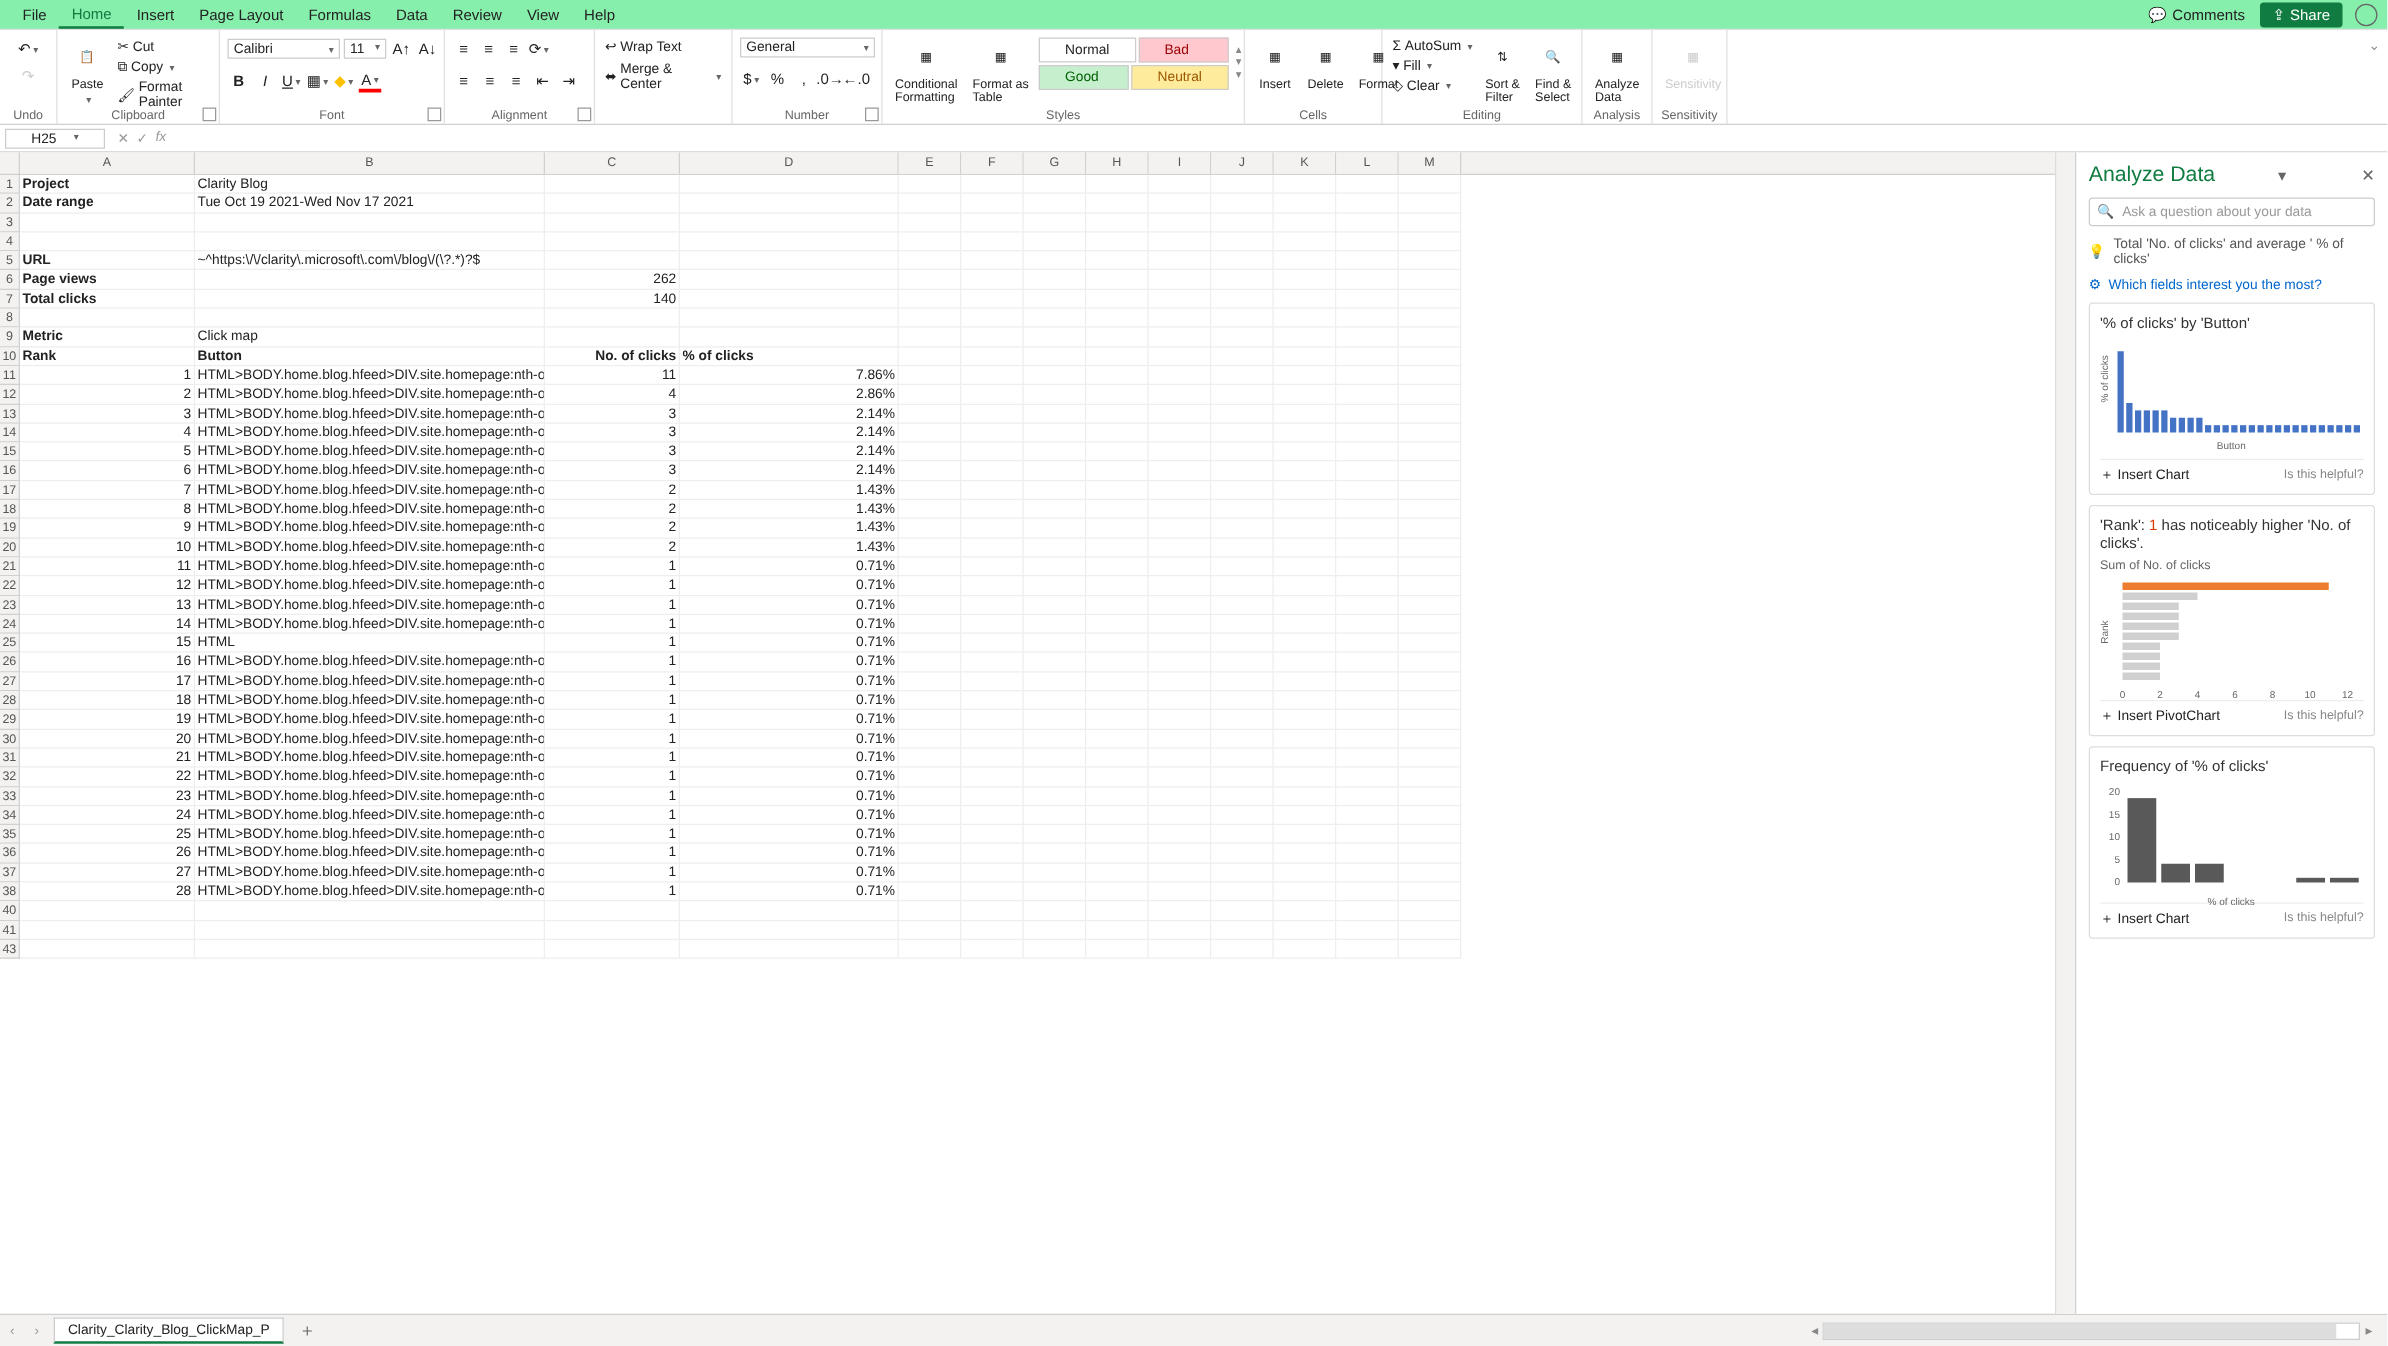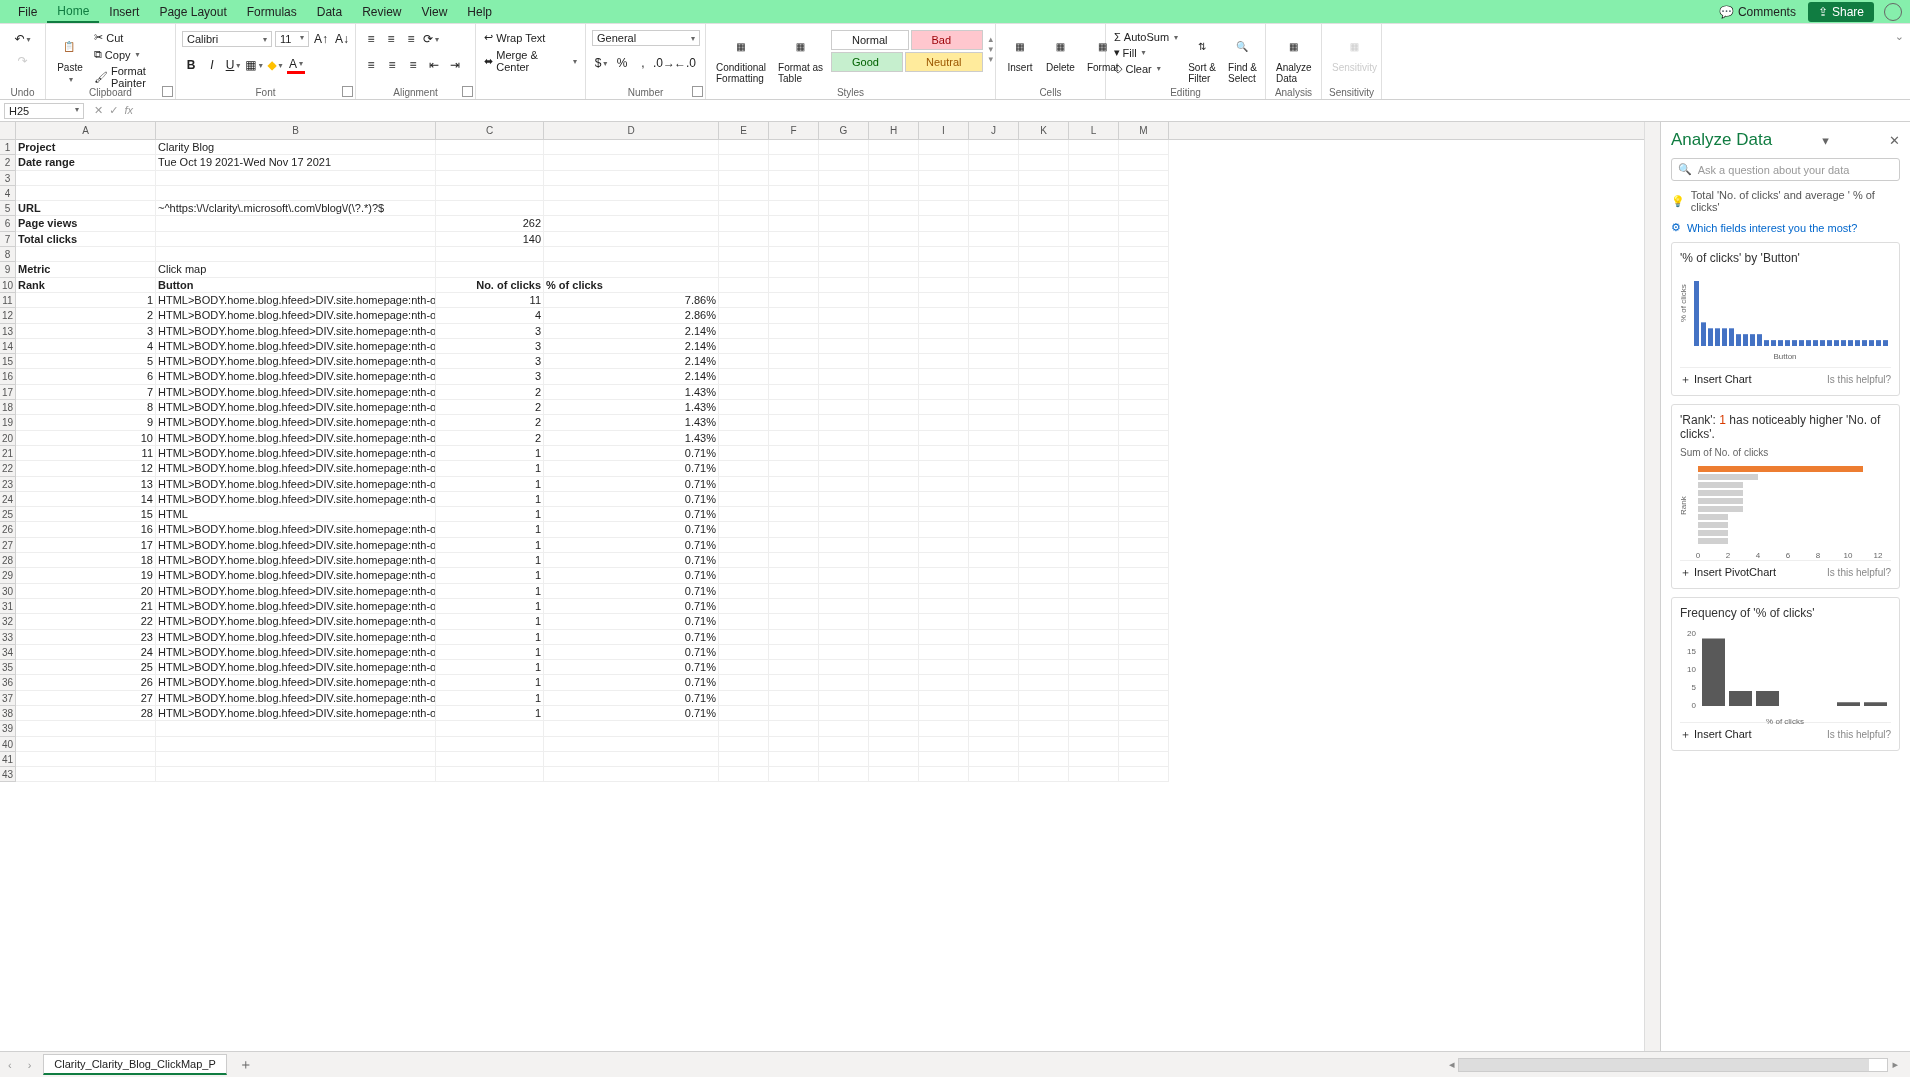--- a/index.html
+++ b/index.html
@@ -24,21 +24,21 @@
 .fontbox{border:1px solid #ccc;padding:1px 4px;font-size:11px;background:#fff;display:flex;align-items:center;min-width:90px;justify-content:space-between}
 .sizebox{border:1px solid #ccc;padding:1px 4px;font-size:11px;background:#fff;width:34px;display:flex;justify-content:space-between}
 .iconbtn{width:18px;height:18px;display:flex;align-items:center;justify-content:center;cursor:pointer;font-size:12px}
 .row2{display:flex;gap:3px;margin-top:4px}
 .stylecell{border:1px solid #ccc;padding:3px 20px;font-size:11px;min-width:72px;cursor:pointer}
 .stylecell.bad{background:#ffc7ce;color:#9c0006}
 .stylecell.good{background:#c6efce;color:#006100}
 .stylecell.neutral{background:#ffeb9c;color:#9c5700}
 .dlg{width:11px;height:11px;border:1px solid #999;position:absolute;right:2px;bottom:2px}
 .namebox-row{display:flex;align-items:center;height:22px;border-bottom:1px solid #d0d0d0;background:#fff}
-.namebox{width:80px;border:1px solid #ccc;padding:1px 4px;font-size:11px;margin:0 4px;display:flex;justify-content:space-between}
+.namebox{width:80px;border:1px solid #ccc;padding:1px 20px;font-size:11px;margin:0 4px;display:flex;justify-content:space-between}
 .fxicons{display:flex;gap:6px;padding:0 6px;color:#999;font-size:11px}
 .fxbar{flex:1;padding:1px 6px}
 .sheet-area{display:flex;height:calc(1077px - 24px - 76px - 22px - 26px)}
 .grid-wrap{flex:1;display:flex;flex-direction:column;position:relative}
 .colhdr-row{display:flex;height:18px;background:#f3f2f1;border-bottom:1px solid #d0d0d0}
 .rowhdr{width:16px;background:#f3f2f1;border-right:1px solid #d0d0d0;border-bottom:1px solid #d0d0d0;font-size:10px;text-align:center;line-height:15px;color:#555}
 .selall{width:16px;height:18px;background:#f3f2f1;border-right:1px solid #d0d0d0;border-bottom:1px solid #d0d0d0}
 .colhdr{border-right:1px solid #d0d0d0;font-size:10px;text-align:center;line-height:18px;color:#555;background:#f3f2f1}
 .cA{width:140px}.cB{width:280px}.cC{width:108px}.cD{width:175px}.cE{width:50px}.cF{width:50px}.cG{width:50px}.cH{width:50px}.cI{width:50px}.cJ{width:50px}.cK{width:50px}.cL{width:50px}.cM{width:50px}
 .gridbody{flex:1;overflow:hidden;position:relative}
@@ -947,36 +947,20 @@
           <div class="cell cF"></div>
           <div class="cell cG"></div>
           <div class="cell cH"></div>
           <div class="cell cI"></div>
           <div class="cell cJ"></div>
           <div class="cell cK"></div>
           <div class="cell cL"></div>
           <div class="cell cM"></div>
         </div>
         <div class="gr">
-          <div class="rowhdr">39</div>
-          <div class="cell cA"></div>
-          <div class="cell cB"></div>
-          <div class="cell cC"></div>
-          <div class="cell cD"></div>
-          <div class="cell cE"></div>
-          <div class="cell cF"></div>
-          <div class="cell cG"></div>
-          <div class="cell cH"></div>
-          <div class="cell cI"></div>
-          <div class="cell cJ"></div>
-          <div class="cell cK"></div>
-          <div class="cell cL"></div>
-          <div class="cell cM"></div>
-        </div>
-        <div class="gr">
           <div class="rowhdr">40</div>
           <div class="cell cA"></div>
           <div class="cell cB"></div>
           <div class="cell cC"></div>
           <div class="cell cD"></div>
           <div class="cell cE"></div>
           <div class="cell cF"></div>
           <div class="cell cG"></div>
           <div class="cell cH"></div>
           <div class="cell cI"></div>

